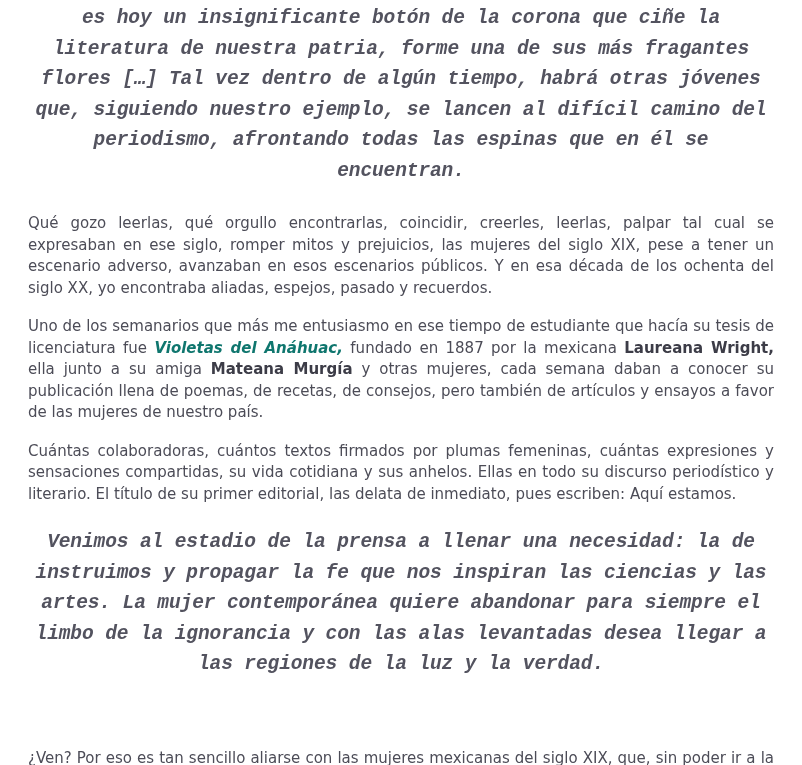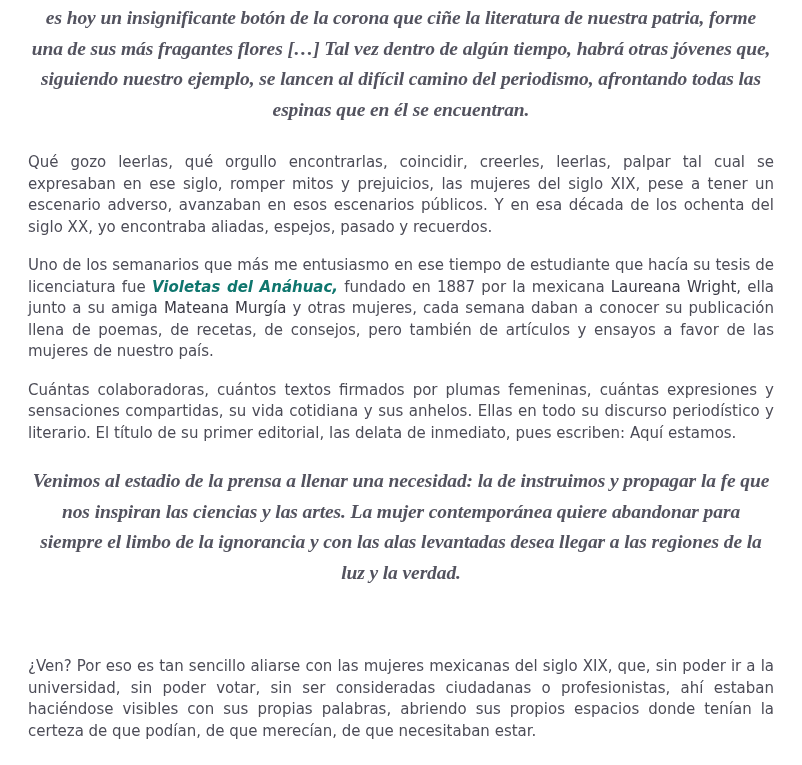--- a/index.html
+++ b/index.html
@@ -13,21 +13,21 @@
     font-family: "DejaVu Sans", sans-serif;
     color: #4a4a55;
     overflow: hidden;
   }
   .page {
     width: 802px;
     box-sizing: border-box;
     padding: 0 28px;
   }
   .pullquote {
-    font-family: Liberation Serif, serif;
+    font-family: Liberation Mono, monospace;
     font-style: italic;
     font-weight: bold;
     font-size: 19.5px;
     line-height: 30.5px;
     text-align: center;
     color: #53535f;
     letter-spacing: -0.1px;
   }
   .pq-top {
     margin: 0;
@@ -47,21 +47,21 @@
     hyphens: auto;
     -webkit-hyphens: auto;
   }
   p.body.first {
     padding-top: 27px;
   }
   p.body.gap-after-quote {
     padding-top: 64px;
   }
   b, strong {
-    font-weight: normal;
+    font-weight: bold;
     color: #3c3c47;
   }
   .it-b {
     font-style: italic;
     font-weight: bold;
     color: #0f766e;
   }
 </style>
 </head>
 <body>

